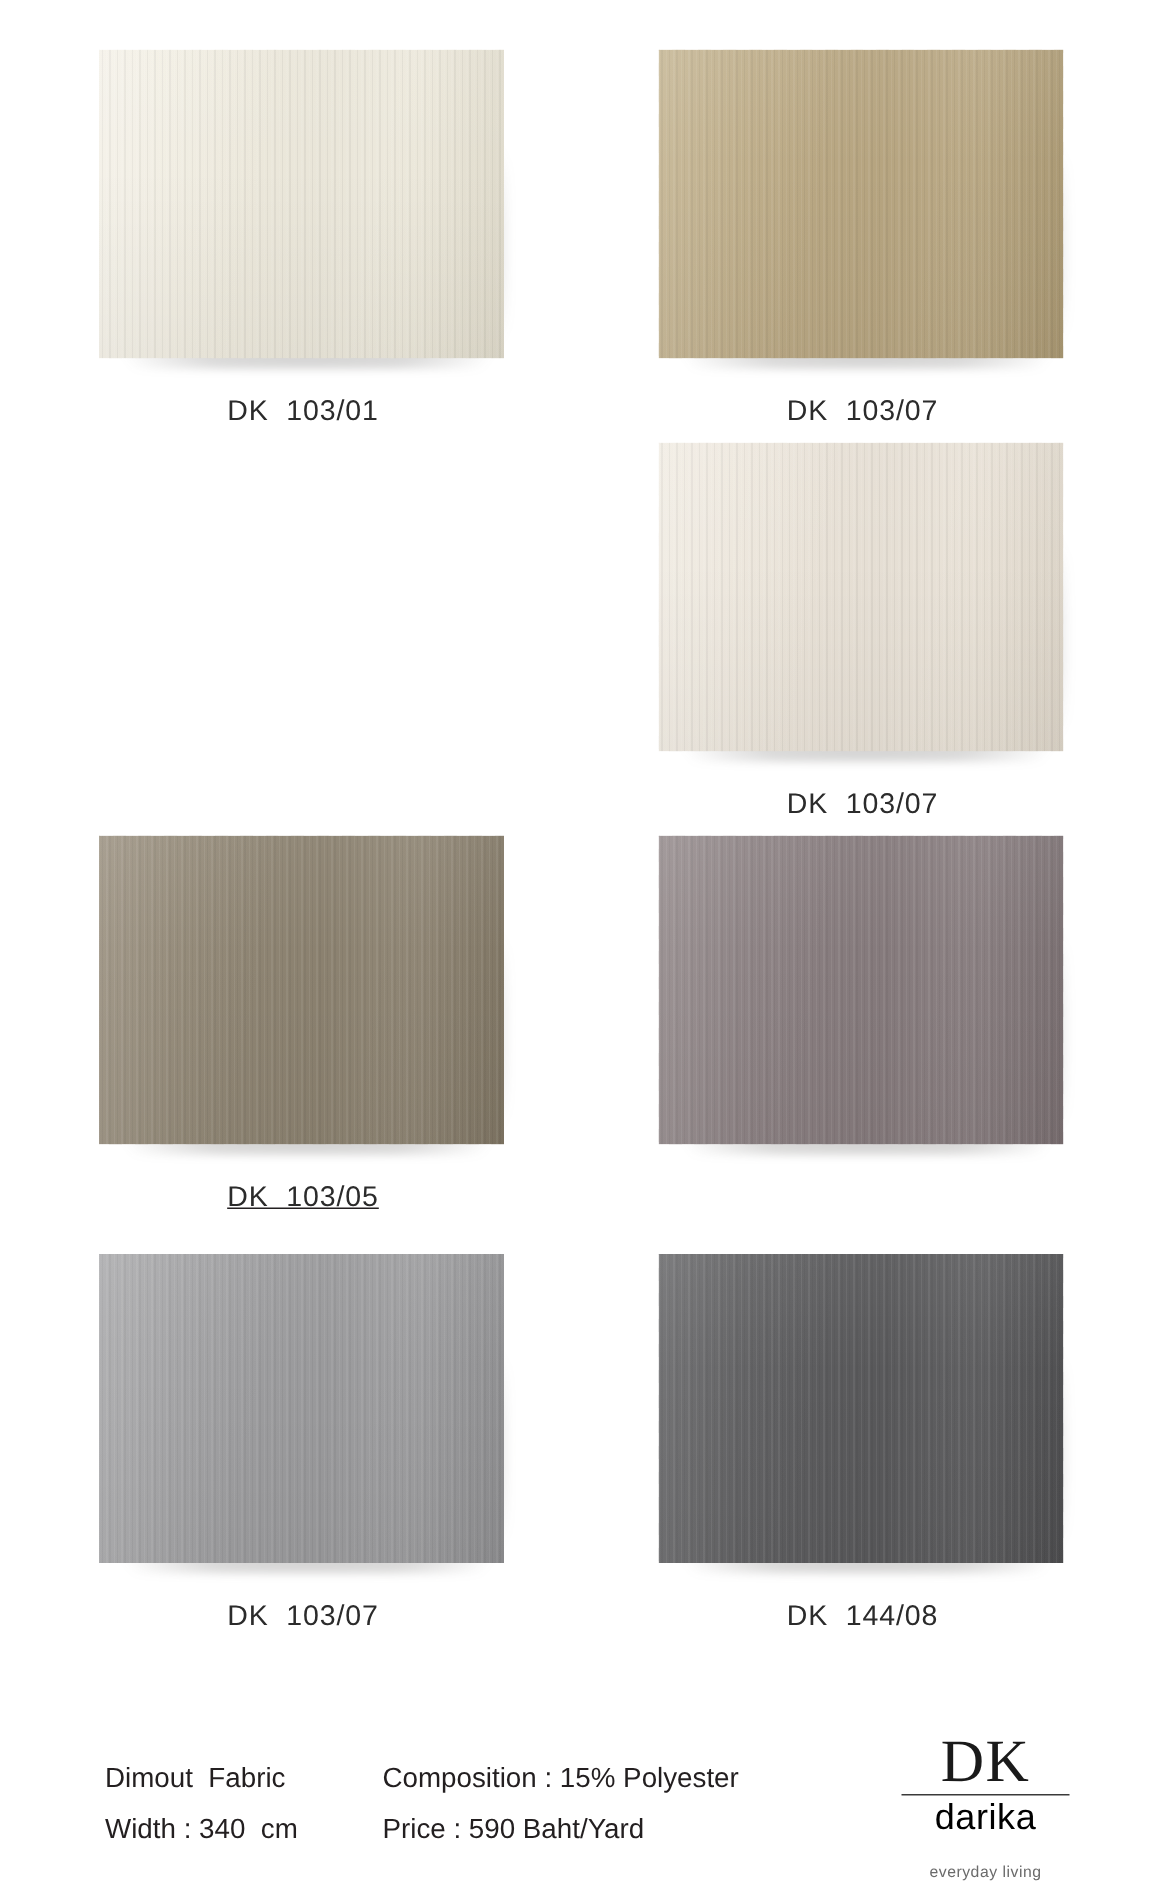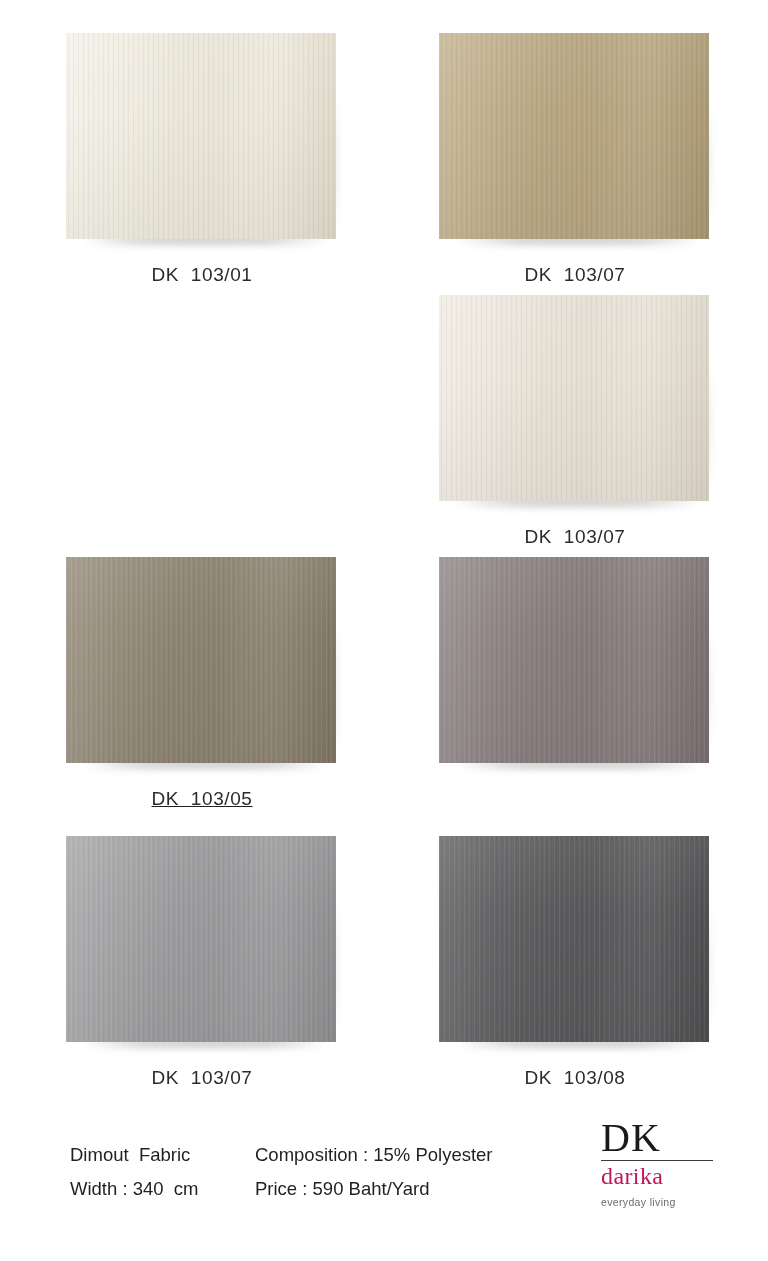--- a/index.html
+++ b/index.html
@@ -117,67 +117,68 @@
     margin-top: 19px;
     text-align: center;
     font-size: 19px;
     letter-spacing: 0.6px;
     color: #2b2b2b;
     white-space: pre;
   }
   .spec-table {
     position: absolute;
     left: 70px;
-    top: 1145px;
+    top: 1175px;
     border-collapse: collapse;
   }
   .spec-table td {
     font-size: 18.5px;
     color: #231f20;
     padding: 0 0 15px 0;
     white-space: pre;
     vertical-align: top;
     line-height: 1.05;
   }
   .spec-table td.col-a { width: 185px; }
 
   
   #brand-logo {
     position: absolute;
     left: 601px;
-    top: 1118px;
+    top: 1154px;
     width: 112px;
+    text-align: center;
   }
   .logo-dk {
     font-family: "Liberation Serif", serif;
     font-size: 40px;
     line-height: 0.98;
     letter-spacing: 1px;
     color: #1a1a1a;
     font-weight: 400;
   }
   .logo-rule {
     width: 100%;
     height: 1px;
     background: #3a3a3a;
     margin: 3px 0 2px 0;
   }
   .logo-name {
-    font-family: Liberation Serif, serif;
+    font-family: Liberation Sans, sans-serif;
     font-size: 24px;
     line-height: 1.12;
     letter-spacing: 0.4px;
-    color: #be185d;
+    color: #000000;
   }
   .logo-tag {
     font-family: "Liberation Sans", sans-serif;
     font-size: 10.5px;
     letter-spacing: 0.35px;
     color: #6b6b6b;
-    margin-top: 6px;
+    margin-top: 16px;
   }
 </style>
 </head>
 <body>
 
 <div id="swatch-grid">
 
   <div class="swatch-cell col-left row-1">
     <div class="swatch-wrap">
       <div class="swatch-shadow" style="opacity: 1;"></div>
@@ -252,21 +253,21 @@
 
   <div class="swatch-cell col-right row-4">
     <div class="swatch-wrap">
       <div class="swatch-shadow" style="opacity: 1;"></div>
       <div class="swatch">
         <div class="swatch-inner" style="background: linear-gradient(100deg, rgb(102, 102, 104) 0%, rgb(90, 90, 92) 40%, rgb(90, 90, 92) 66%, rgb(79, 79, 81) 100%);"></div>
         <div class="weave"></div>
         <div class="sheen"></div>
       </div>
     </div>
-    <div class="swatch-label">DK  103/08</div>
+    <div class="swatch-label">DK  144/08</div>
   </div>
 
 </div>
 
 <table class="spec-table">
   <tbody>
       <tr>
     <td class="col-a">Dimout  Fabric</td>
     <td>Composition : 15% Polyester</td>
   </tr>

